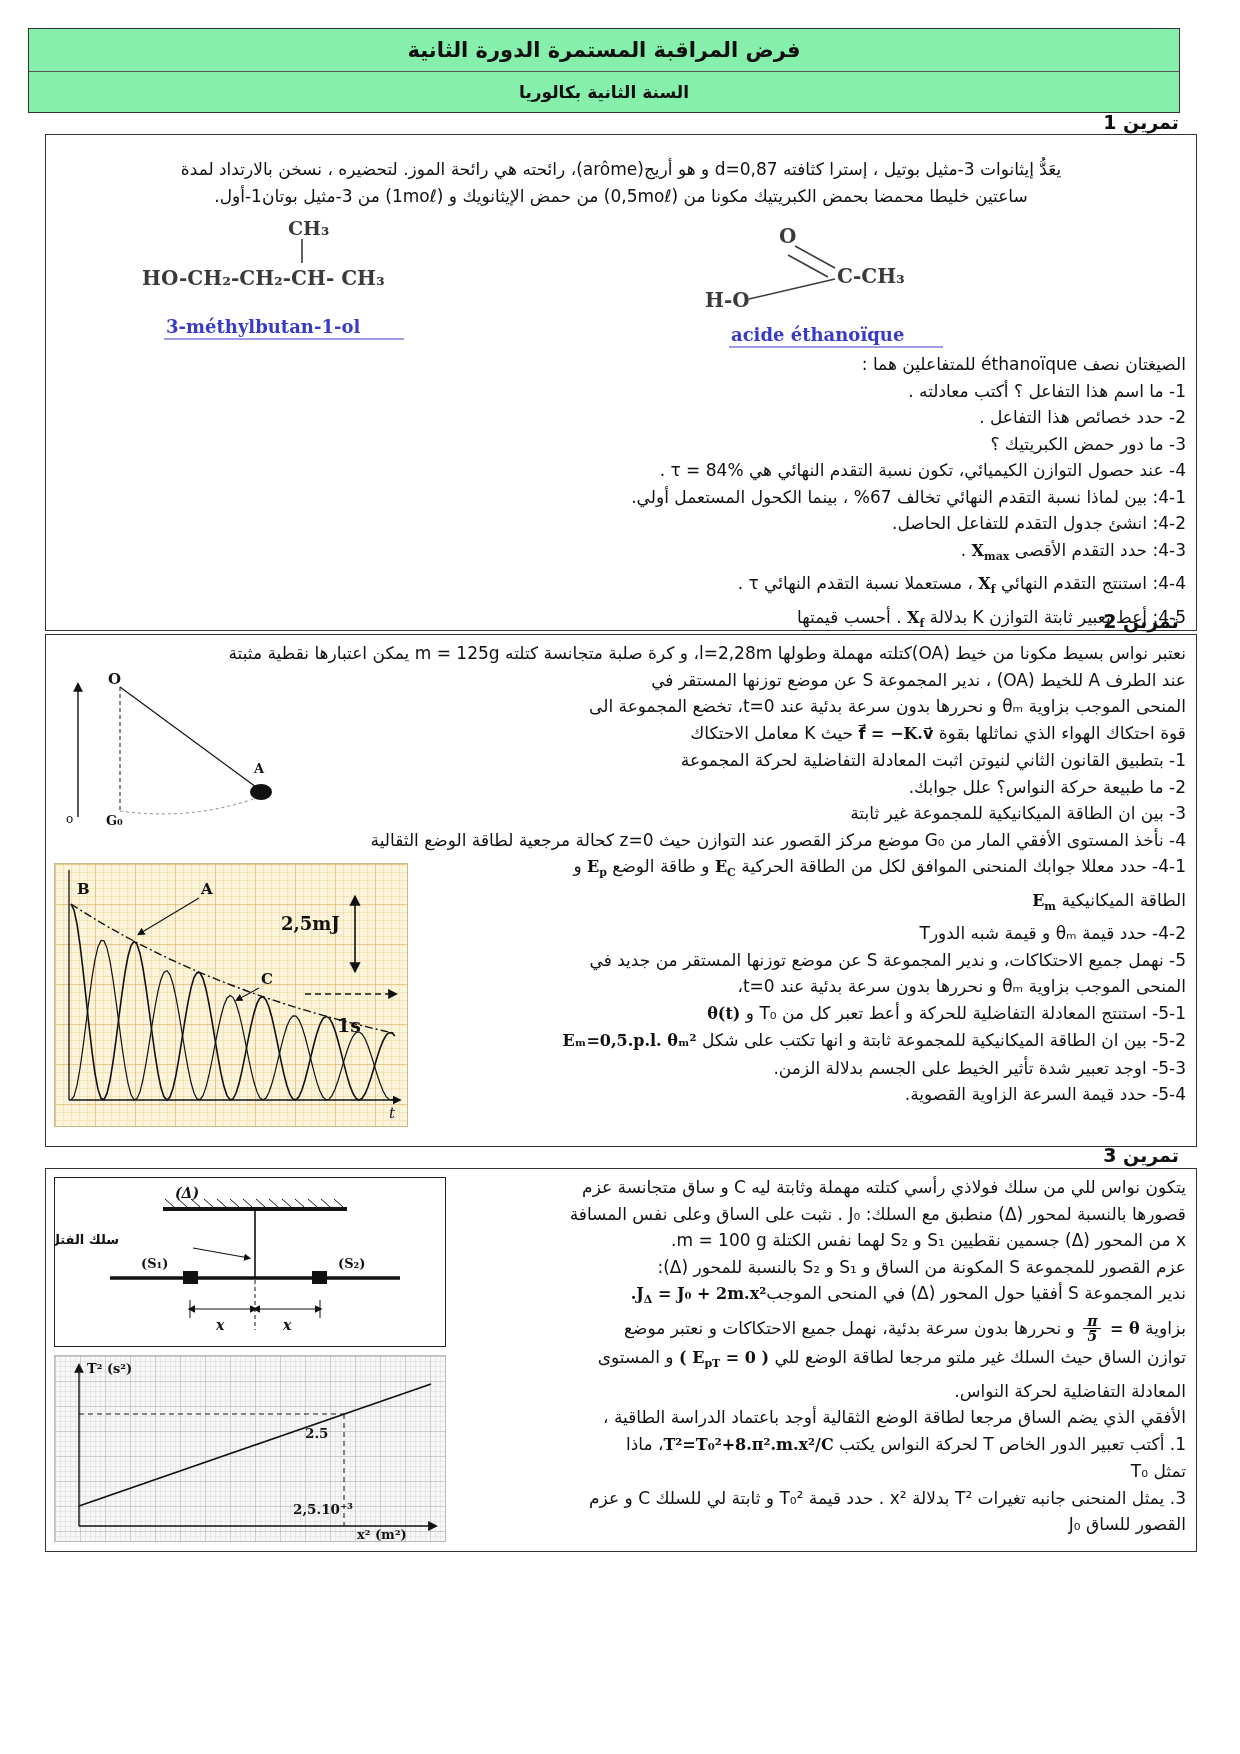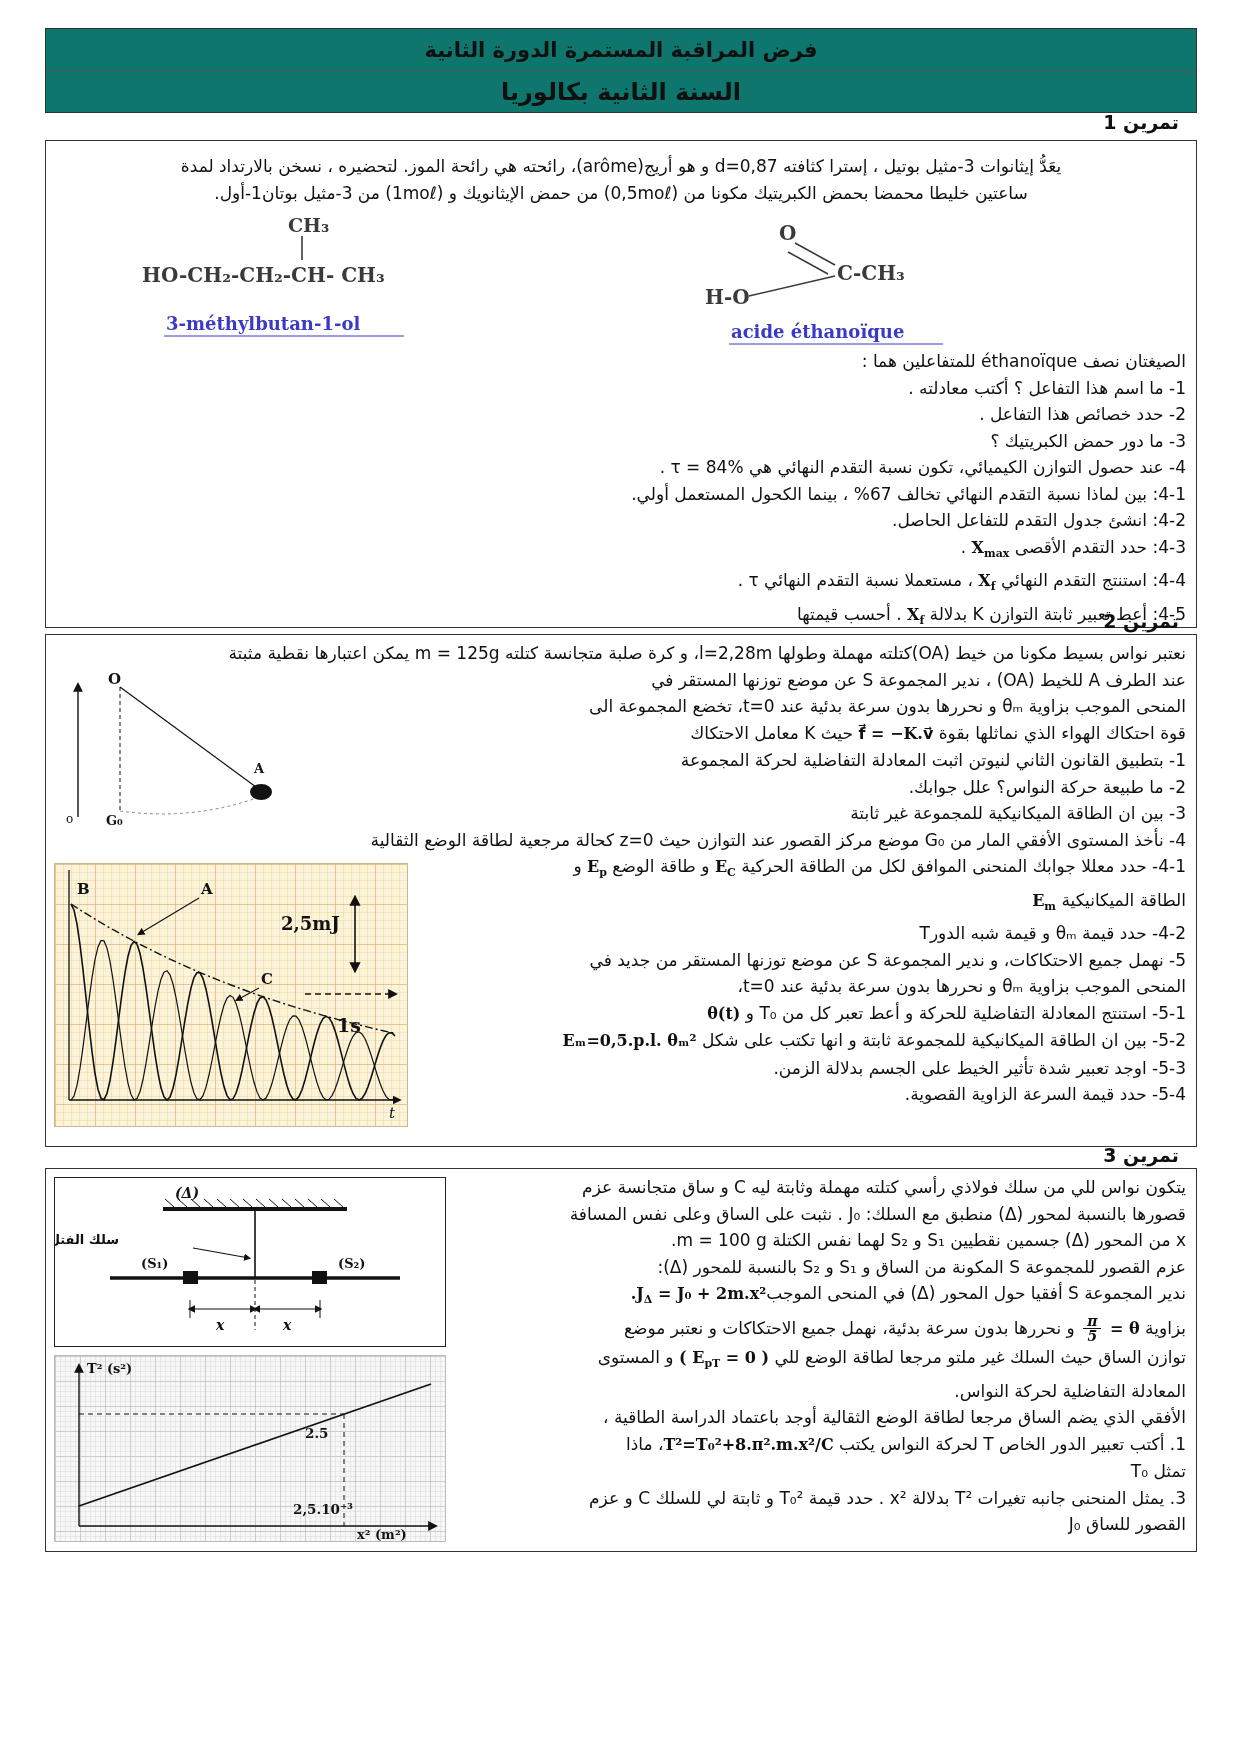--- a/index.html
+++ b/index.html
@@ -1,23 +1,23 @@
 <!DOCTYPE html>
 <html><head>
 <meta charset="utf-8">
 <style>
   html,body{margin:0;padding:0}
   body{width:1240px;height:1754px;background:#fff}
   .page{position:relative;width:1240px;height:1754px;background:#fff;font-family:"DejaVu Sans",sans-serif;color:#101010;overflow:hidden}
-  .header-box{position:absolute;left:45px;top:28px;width:1150px;border:1.6px solid #333;background:#0f766e}
+  .header-box{position:absolute;left:28px;top:28px;width:1150px;border:1.6px solid #333;background:#86efac}
   .h1{height:42px;display:flex;align-items:center;justify-content:center;border-bottom:1px solid #555;font-weight:bold;font-size:21px;direction:rtl}
-  .h2{height:40px;display:flex;align-items:center;justify-content:center;font-weight:bold;font-size:24px;direction:rtl}
+  .h2{height:40px;display:flex;align-items:center;justify-content:center;font-weight:bold;font-size:17px;direction:rtl}
   .ex-title{position:absolute;right:61px;font-size:19px;font-weight:bold;direction:rtl}
   .box{position:absolute;left:45px;width:1150px;border:1.6px solid #333;background:#fff}
-  .ex1{top:140px;height:474px;padding-top:12px}
+  .ex1{top:134px;height:474px;padding-top:21px}
   .ex2{top:634px;height:506px;padding-top:5px}
   .ex3{top:1168px;height:377px;padding-top:5px}
   .line{direction:rtl;text-align:right;font-size:17px;line-height:26.5px;padding:0 10px;white-space:nowrap}
   .center{text-align:center}
   .structures{position:relative;height:142px}
   .mol1{position:absolute;left:90px;top:2px}
   .mol2{position:absolute;left:645px;top:6px}
   .ml-p{margin-left:335px}
   .ml-g{margin-left:378px}
   .ml-t{margin-left:410px}

